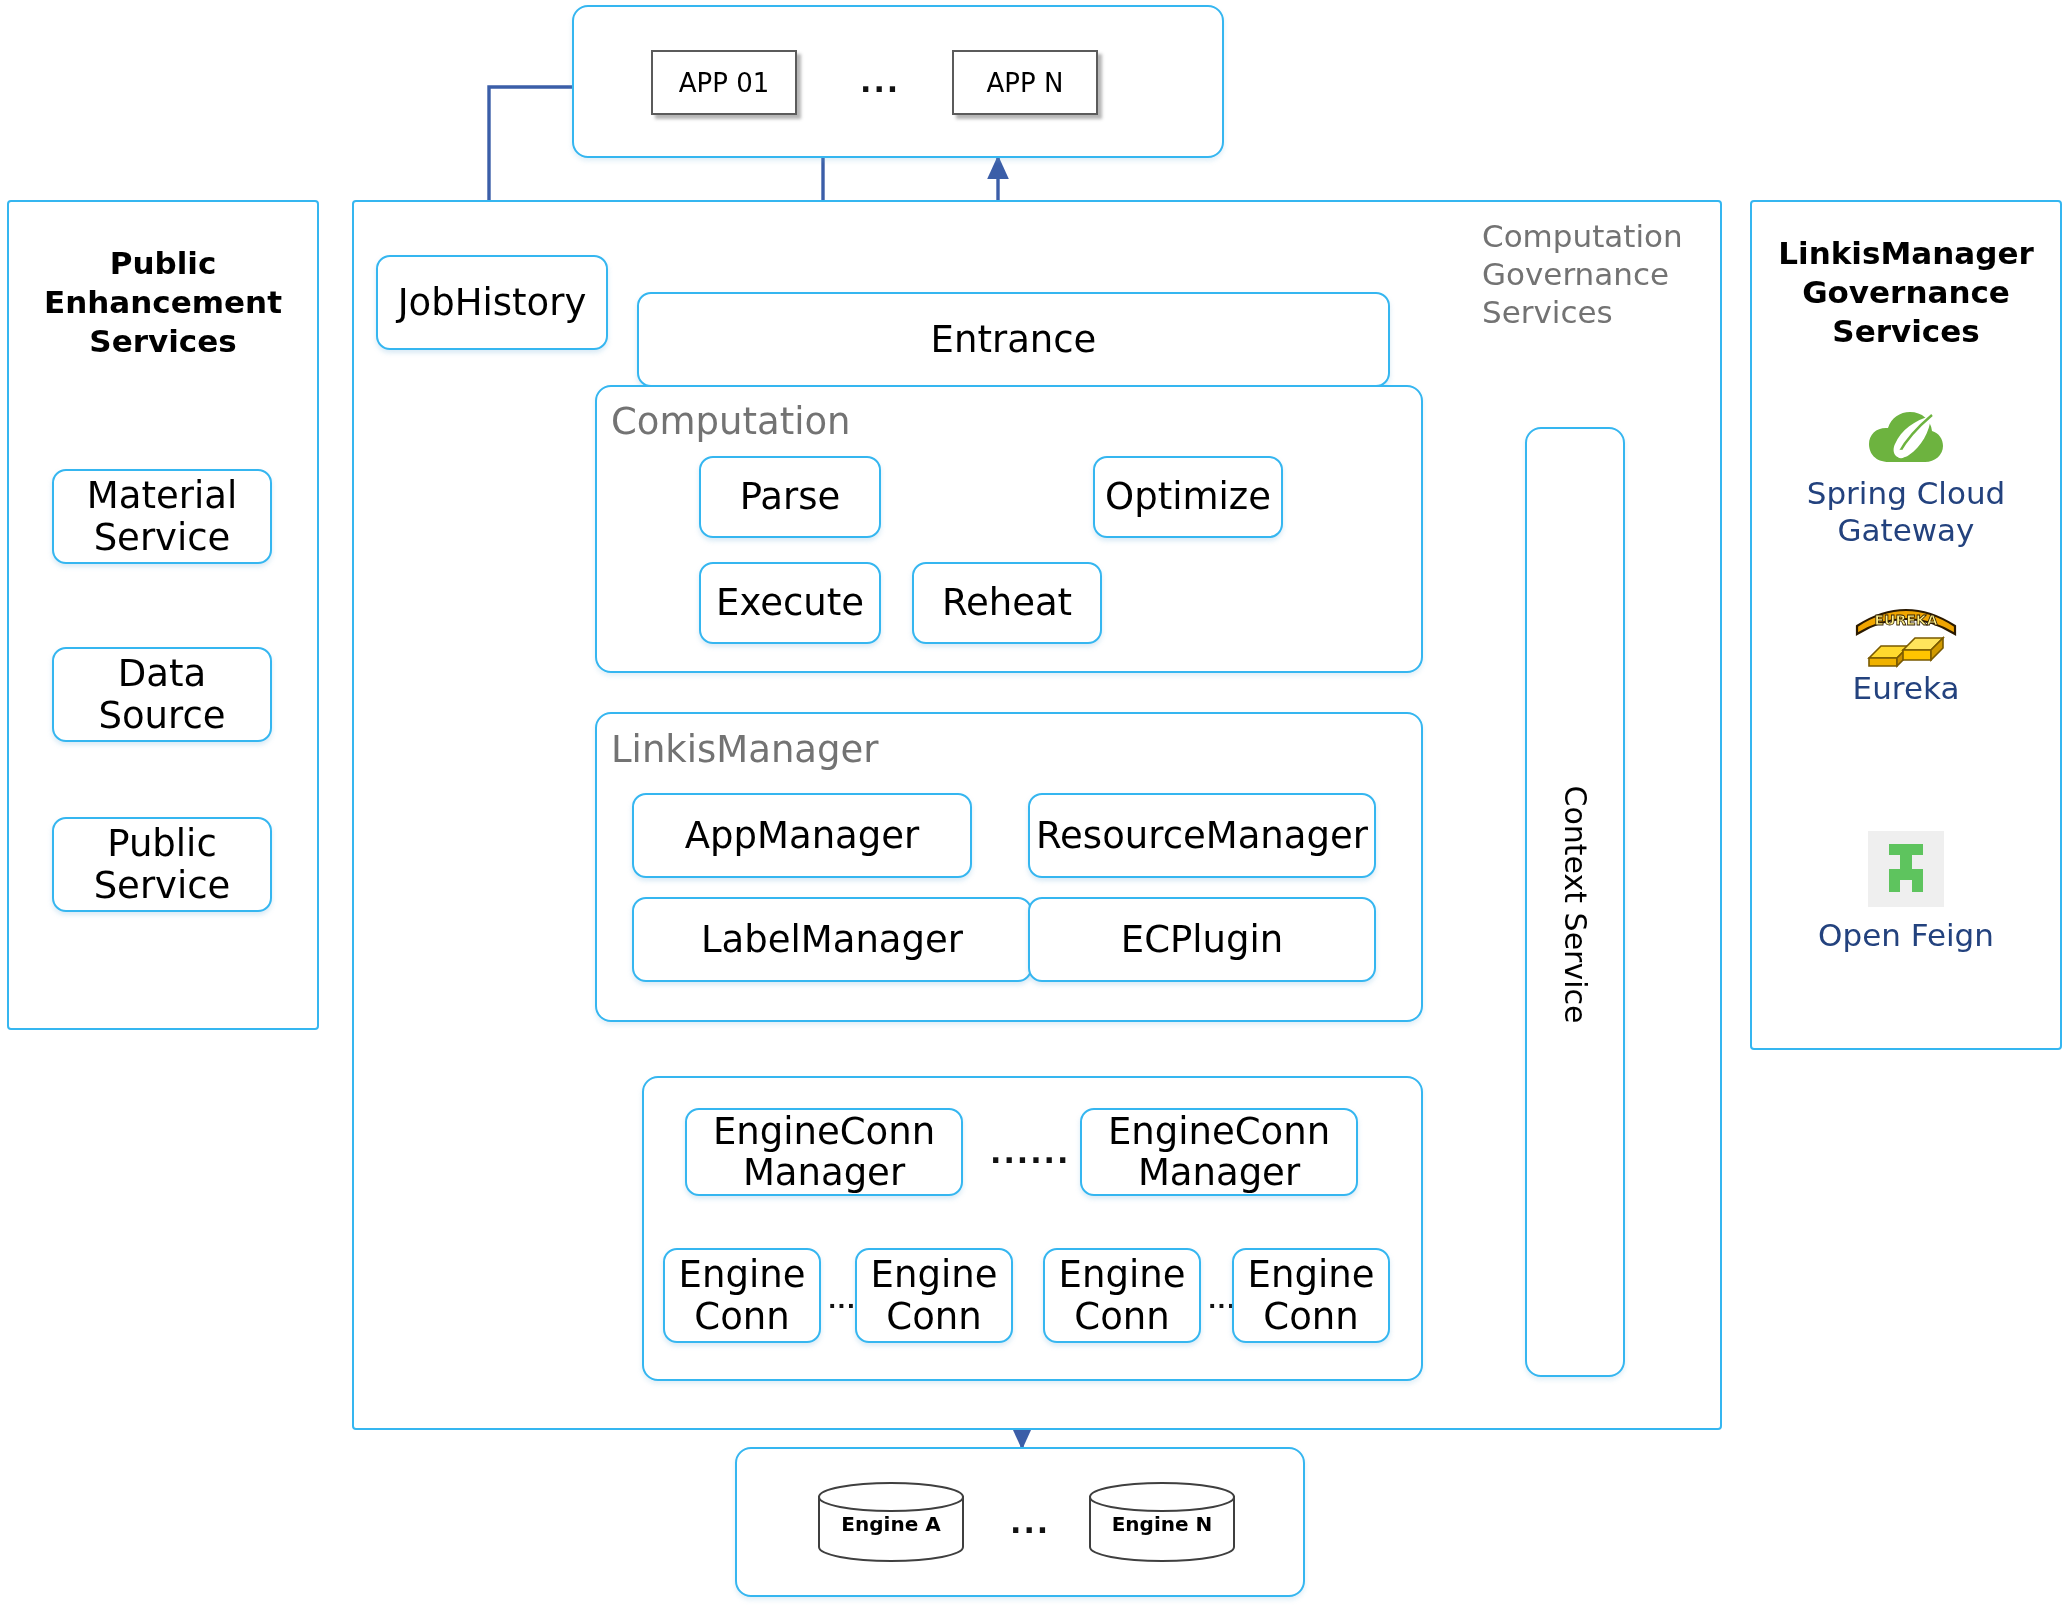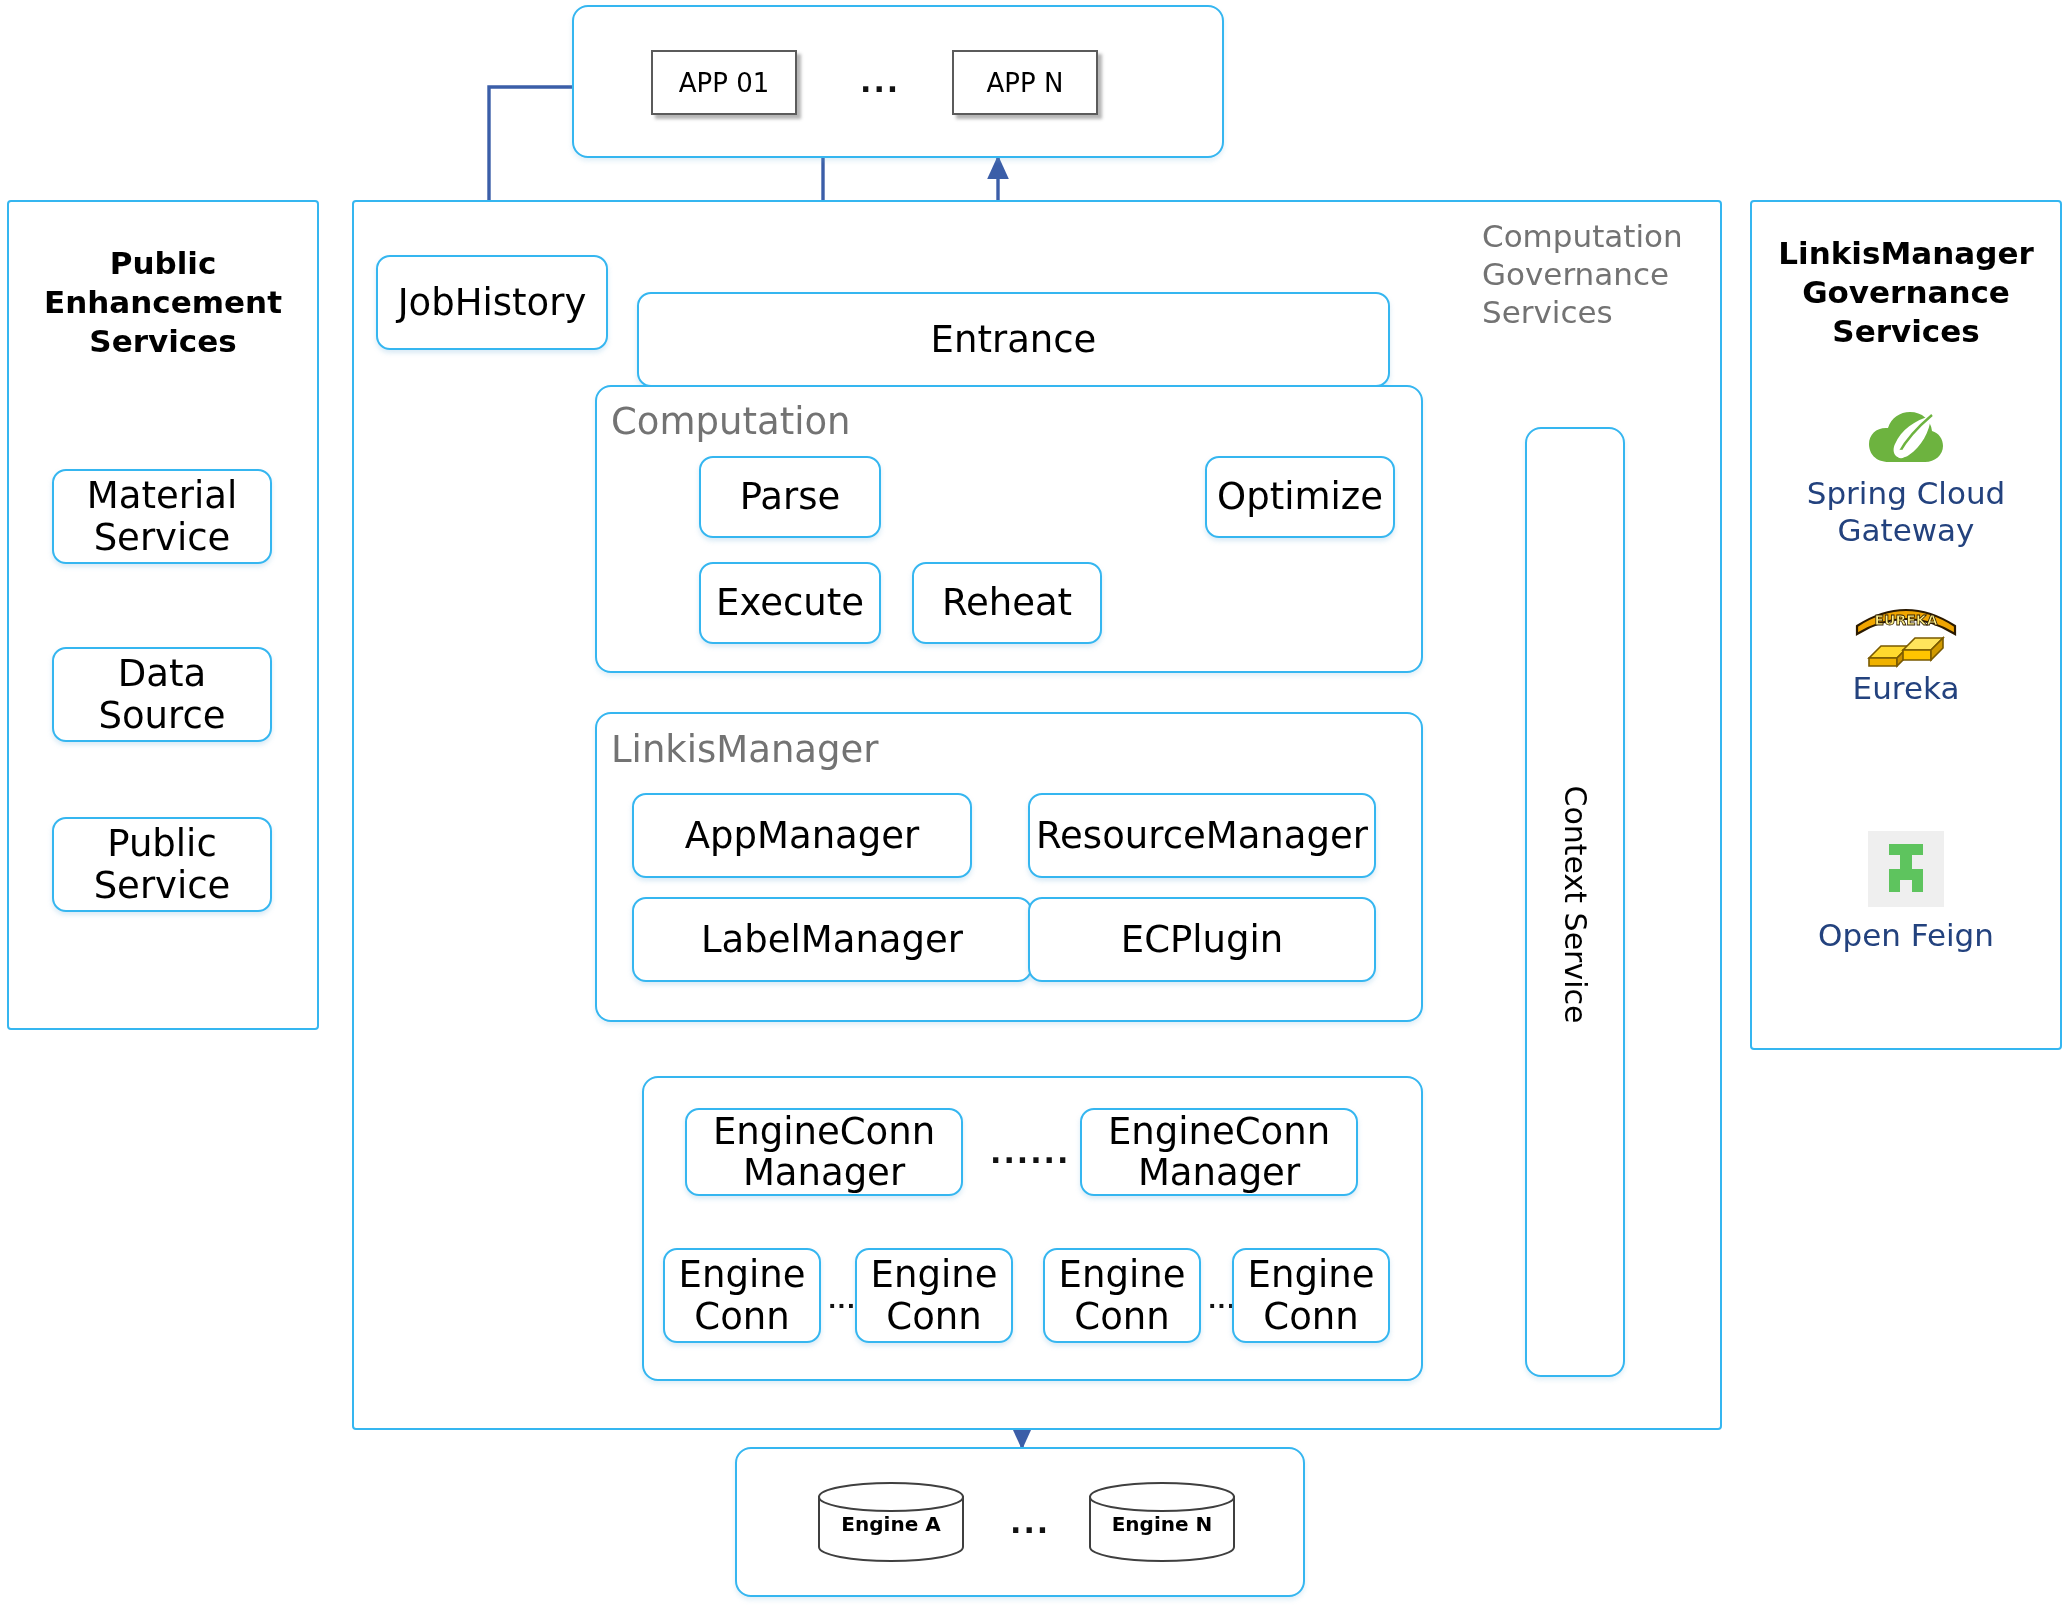--- a/index.html
+++ b/index.html
@@ -251,21 +251,21 @@
   <div class="box t-lg" style="left:637px;top:255px;width:753px;height:95px;margin-top:37px;">
     <span>Entrance</span>
   </div>
 
   <div class="container-box" style="left:595px;top:385px;width:828px;height:288px;"></div>
   <div class="grp-title t-lg" style="left:611px;top:400px;">Computation</div>
 
   <div class="box t-lg" style="left:699px;top:456px;width:182px;height:82px;">
     <span>Parse</span>
   </div>
-  <div class="box t-lg" style="left:1205px;top:456px;width:190px;height:82px;">
+  <div class="box t-lg" style="left:1093px;top:456px;width:190px;height:82px;">
     <span>Optimize</span>
   </div>
   <div class="box t-lg" style="left:699px;top:562px;width:182px;height:82px;">
     <span>Execute</span>
   </div>
   <div class="box t-lg" style="left:912px;top:562px;width:190px;height:82px;">
     <span>Reheat</span>
   </div>
 
   <div class="container-box" style="left:595px;top:712px;width:828px;height:310px;"></div>

